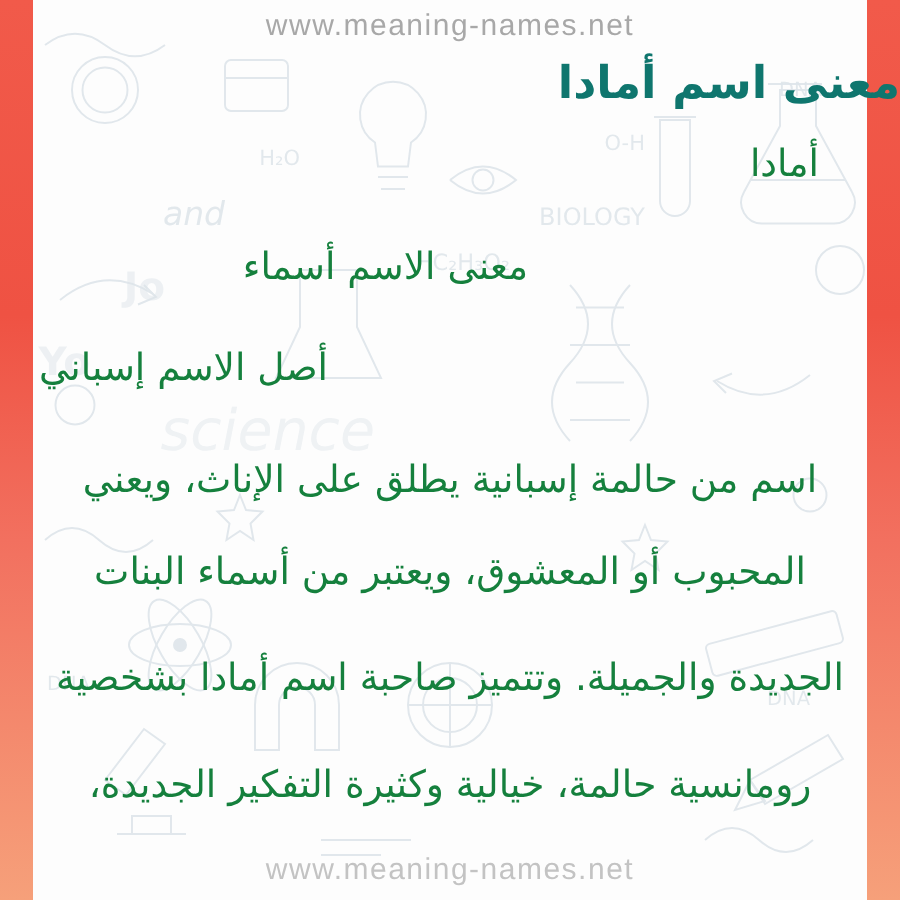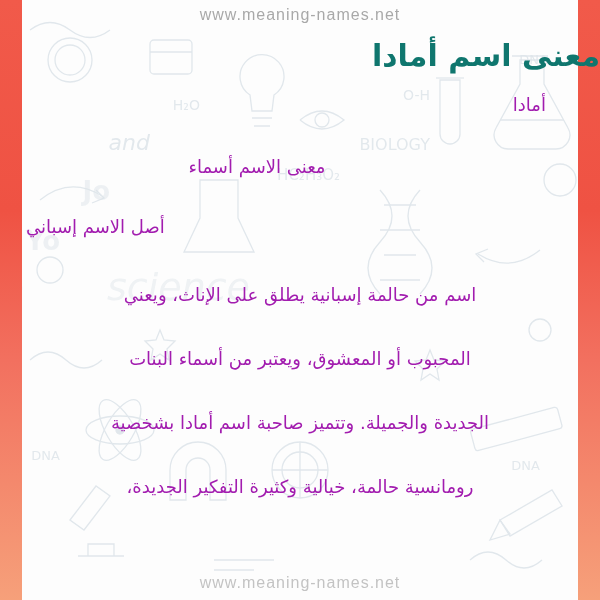--- a/index.html
+++ b/index.html
@@ -42,21 +42,21 @@
     pointer-events: none;
   }
 
   
   .watermark {
     position: absolute;
     left: 0;
     width: 600px;
     text-align: center;
     font-family: "Liberation Sans", sans-serif;
-    font-size: 16px;
+    font-size: 20px;
     letter-spacing: 1px;
     color: #9a9a9a;
     opacity: .85;
     direction: ltr;
     white-space: nowrap;
   }
   .watermark.top    { top: 6px; }
   .watermark.bottom { bottom: 8px; color:#b9b9b9; }
 
   
@@ -75,30 +75,30 @@
   
   #content {
     position: absolute;
     top: 80px;
     left: 26px;
     width: 548px;
     direction: rtl;
     color: #222222;
   }
   .line {
-    font-size: 18px;
+    font-size: 25px;
     line-height: 1;
     white-space: nowrap;
-    color: #a21caf;
+    color: #15803d;
   }
   .l-name       { margin-top: 16px;  text-align: right;  padding-right: 28px; }
   .l-meaning    { margin-top: 44px;  text-align: center; padding-right: 86px;}
   .l-origin     { margin-top: 42px;  text-align: left; padding-right: 52px;}
   .l-p1         { margin-top: 50px;  text-align: center; }
-  .l-p2         { margin-top: 46px;  text-align: center; }
+  .l-p2         { margin-top: 36px;  text-align: center; }
   .l-p3         { margin-top: 46px;  text-align: center; }
   .l-p4         { margin-top: 46px;  text-align: center; }
   .l-p5         { margin-top: 46px;  text-align: center; }
 </style>
 </head>
 <body>
 
 <div id="page">
 
   <svg id="doodles" viewBox="0 0 600 600" xmlns="http://www.w3.org/2000/svg">

